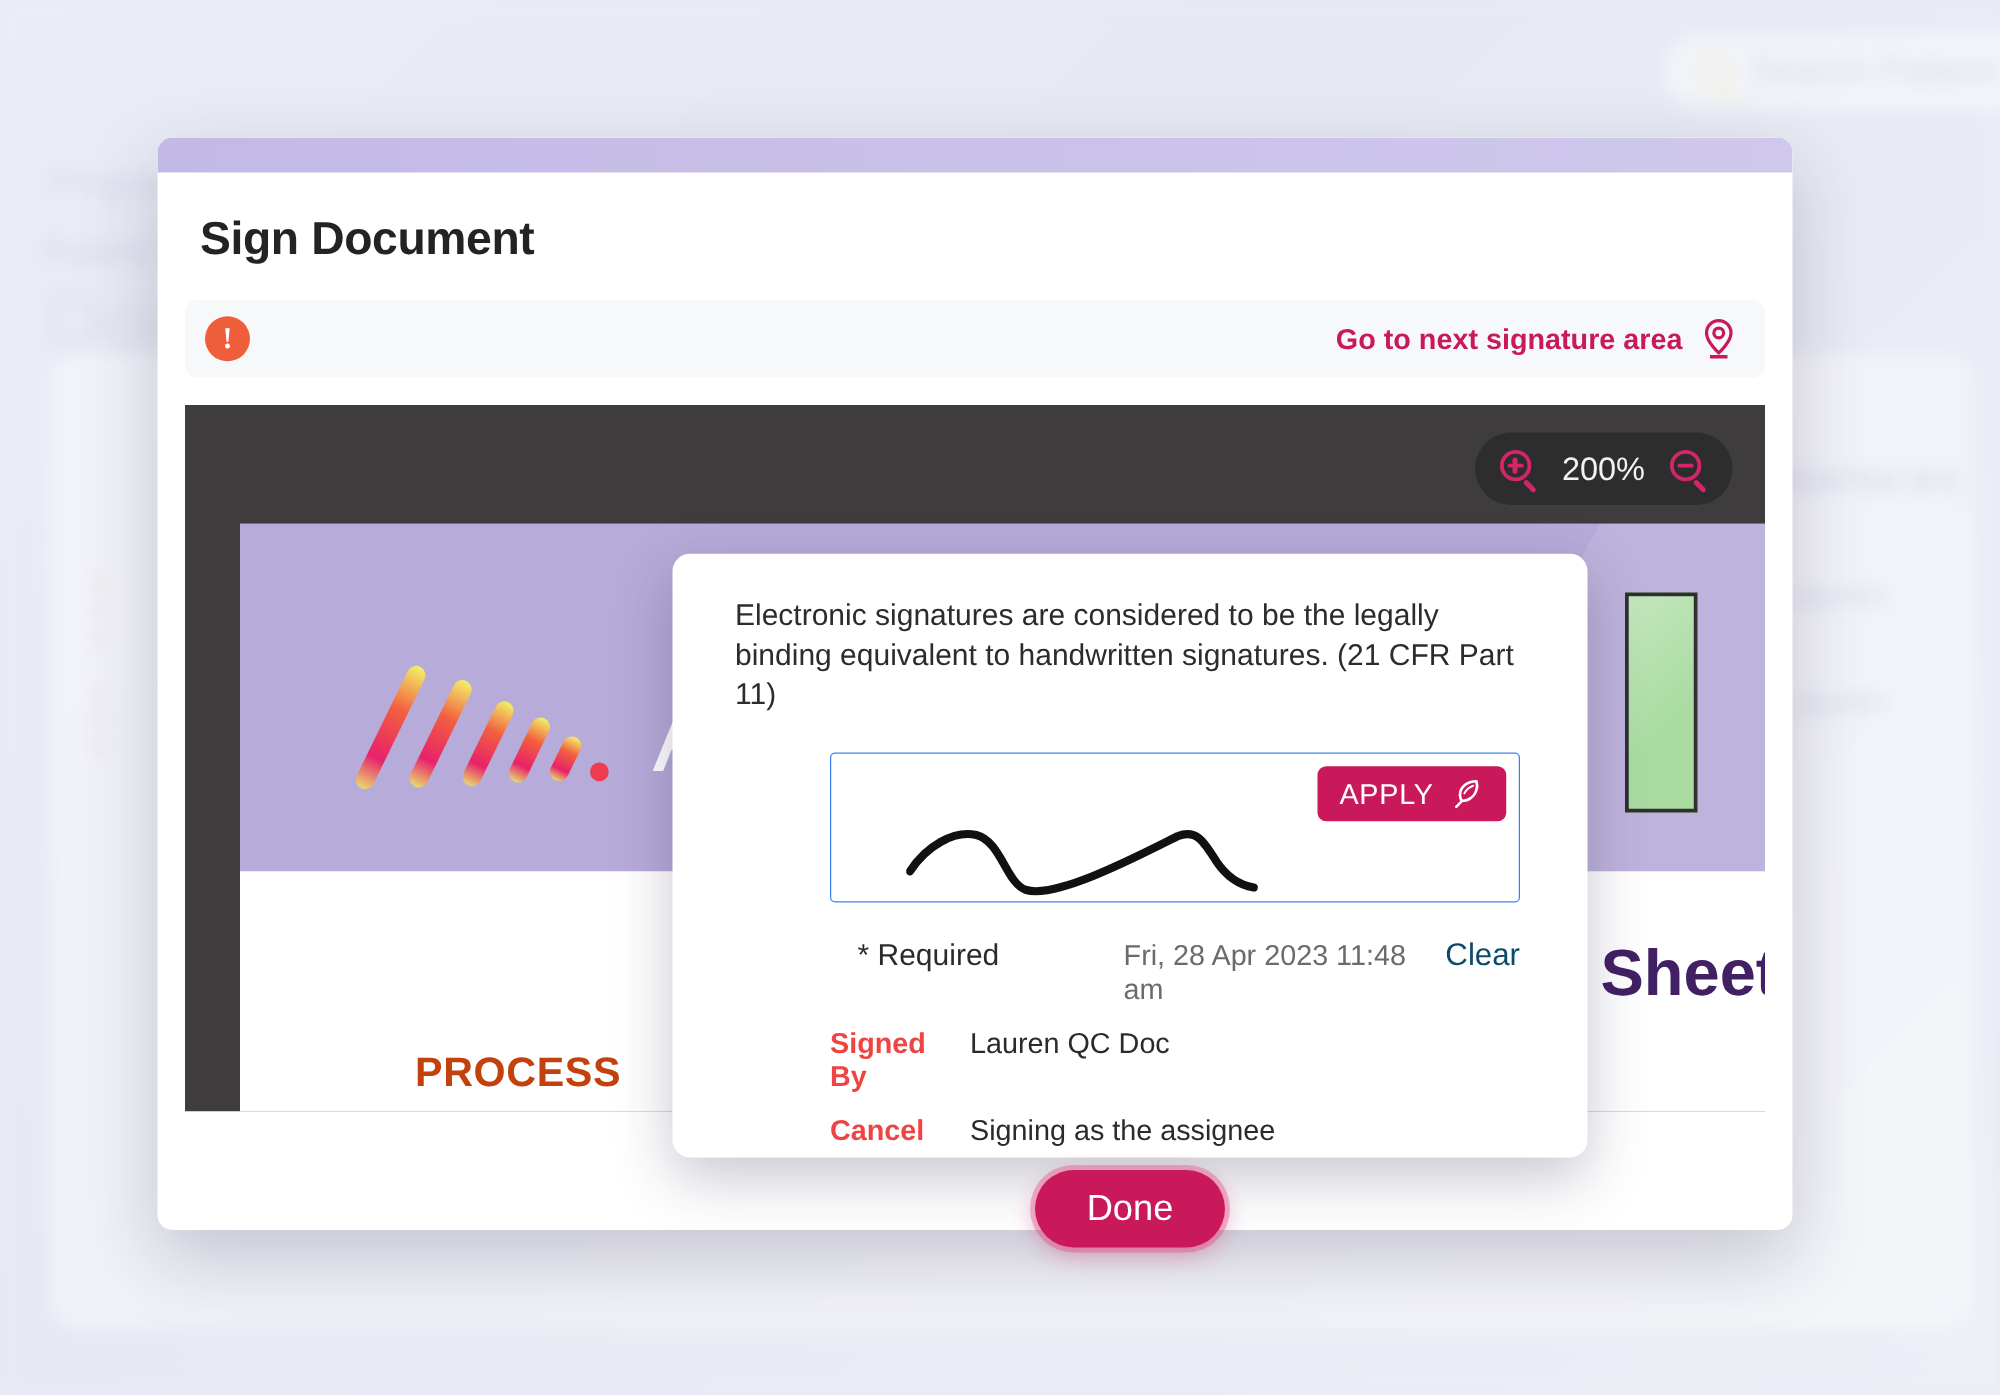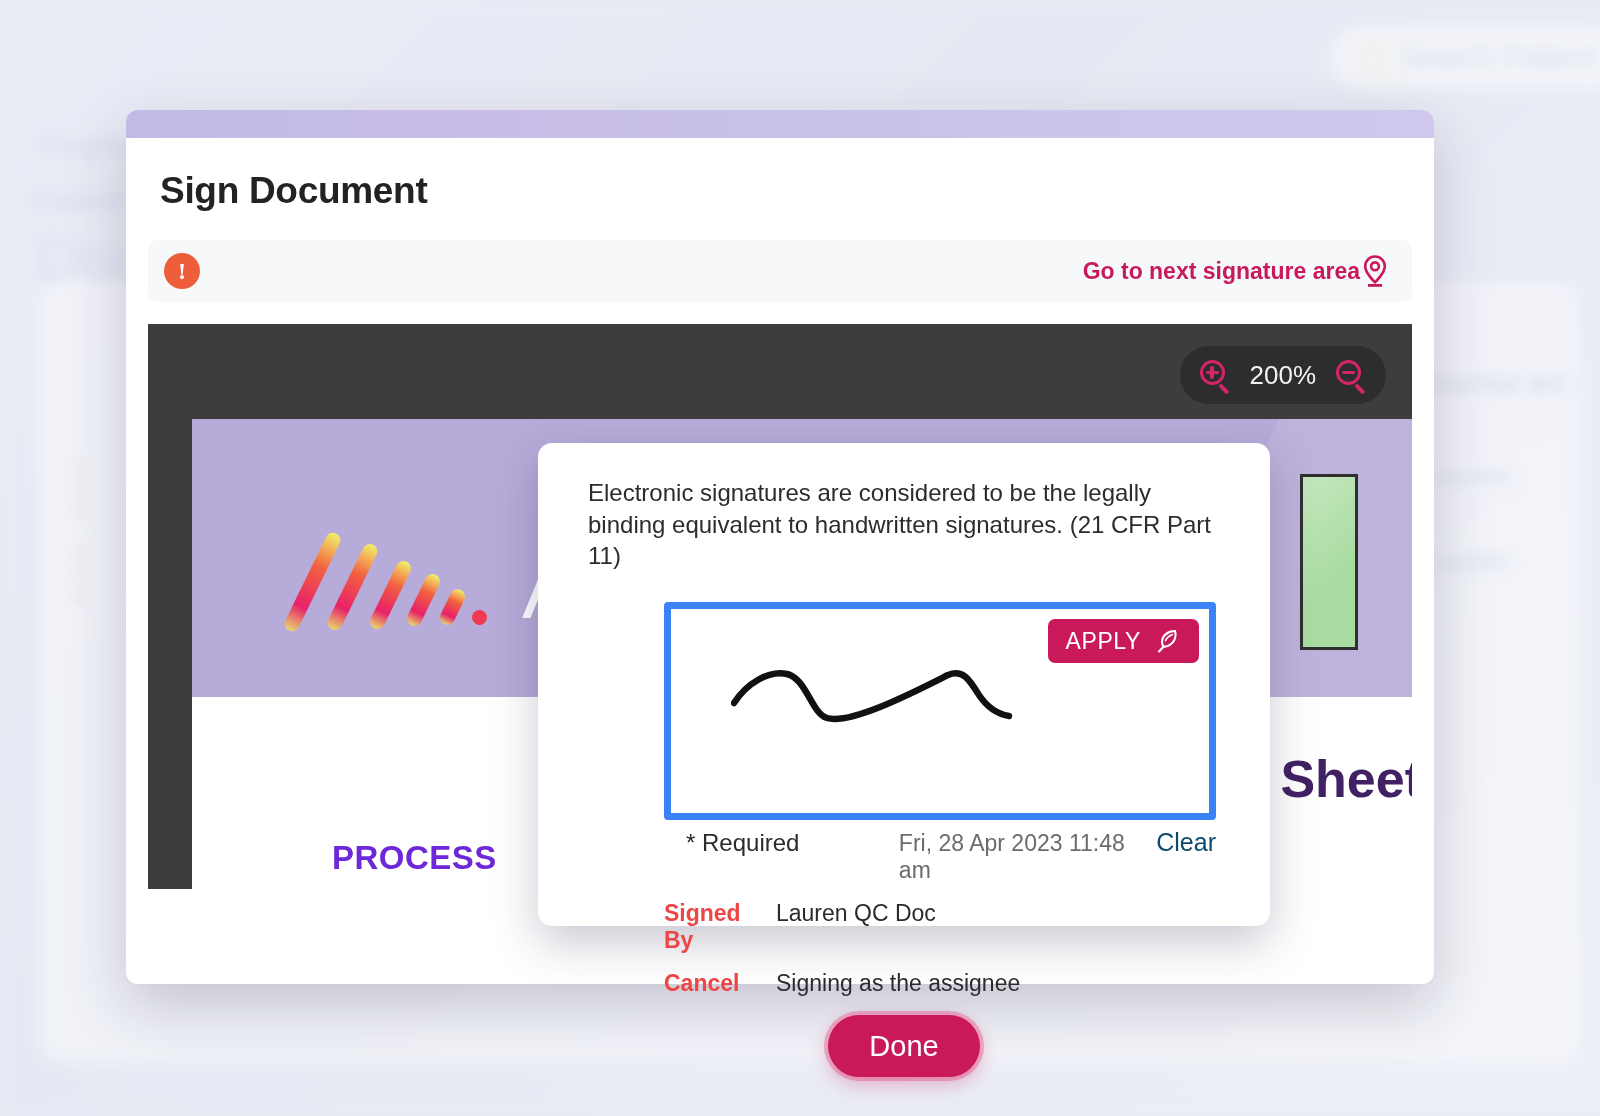--- a/index.html
+++ b/index.html
@@ -77,21 +77,21 @@
     display:flex; align-items:center; padding:0 22px 0 16px; justify-content:space-between;
   }
   .notice-left { display:flex; align-items:center; gap:16px; }
   .alert-ico {
     width:36px; height:36px; border-radius:50%; background:#ee5e3a;
     display:flex; align-items:center; justify-content:center;
     color:#fff; font-size:24px; font-weight:bold; line-height:1; font-family:"Liberation Serif", serif;
   }
   .notice-text { font-size:22px; color:#2c2c2c; }
   .goto-link {
-    display:flex; align-items:center; gap:0; color:#c9195a;
+    display:flex; align-items:center; gap:14px; color:#c9195a;
     font-size:23px; font-weight:bold; cursor:pointer; white-space:nowrap;
   }
 
   
   .viewer {
     margin:22px 22px 0 22px; height:565px; background:#3e3c3c; position:relative; overflow:hidden;
   }
   .zoom-pill {
     position:absolute; right:26px; top:22px; height:58px; padding:0 20px;
     background:#2e2d2d; border-radius:29px; display:flex; align-items:center; gap:20px;
@@ -128,21 +128,21 @@
   .brand-A {
     position:absolute; left:330px; top:120px; font-size:86px; color:#fff; font-weight:300;
     font-family:"Liberation Sans", sans-serif;
   }
   .sheet-title {
     position:absolute; right:-10px; top:330px; font-size:52px; font-weight:bold; color:#412063;
     white-space:nowrap;
   }
   .process-word {
     position:absolute; left:140px; top:420px; font-size:33px; font-weight:bold;
-    color:#6d28d9; letter-spacing:.5px;
+    color:#c2410c; letter-spacing:.5px;
   }
   .sign-area-box {
     position:absolute; left:1108px; top:55px; width:58px; height:176px;
     background:#aadca2; border:3px solid #2f2f2f;
   }
   .sign-area-box::after{
     content:""; position:absolute; inset:0;
     background: linear-gradient(135deg, rgba(255,255,255,.30) 0%, rgba(255,255,255,0) 60%);
   }
 
@@ -162,32 +162,32 @@
 
   
   .sig-popup {
     position:absolute; left:538px; top:443px; width:732px; height:483px;
     background:#fff; border-radius:14px;
     box-shadow:0 16px 46px rgba(40,30,70,.25);
     padding:34px 38px 0 38px;
   }
   .sig-legal { font-size:24px; line-height:1.32; color:#2c2c2c;margin-left:12px; }
   .sig-pad {
-    margin:30px 0 0 88px; width:552px; height:218px; border:7px solid #3b82f6;
+    margin:30px 0 0 88px; width:552px; height:120px; border:1px solid #3b82f6;
     border-radius:4px; position:relative; background:#fff; overflow:hidden;
   }
   .apply-btn {
     position:absolute; right:10px; top:10px; height:44px; padding:0 18px;
     background:#c9195a; color:#fff; border-radius:7px; border:none;
     display:flex; align-items:center; gap:12px; font-size:23px; letter-spacing:.6px; cursor:pointer;
   }
   .sig-ink { position:absolute; left:60px; top:52px; }
   .meta { margin-left:88px; width:552px; }
   .meta-row1 {
-    display:flex; align-items:baseline; margin-top:8px;
+    display:flex; align-items:baseline; margin-top:28px;
   }
   .req { font-size:24px; color:#2b2b2b; width:255px; padding-left:22px;}
   .ts { font-size:23px; color:#6b6b6b; }
   .clear { font-size:25px; color:#0c4a6e; margin-left:16px; cursor:pointer; }
   .meta-row { display:flex; margin-top:16px; }
   .meta-lbl { width:112px; font-size:23px; font-weight:bold; color:#ef4444; }
   .meta-val { font-size:23px; color:#2b2b2b; }
   .done-wrap { display:flex; justify-content:center; margin-top:18px; }
   .btn-done {
     width:152px; height:62px; border-radius:31px; background:#c9195a; color:#fff;

